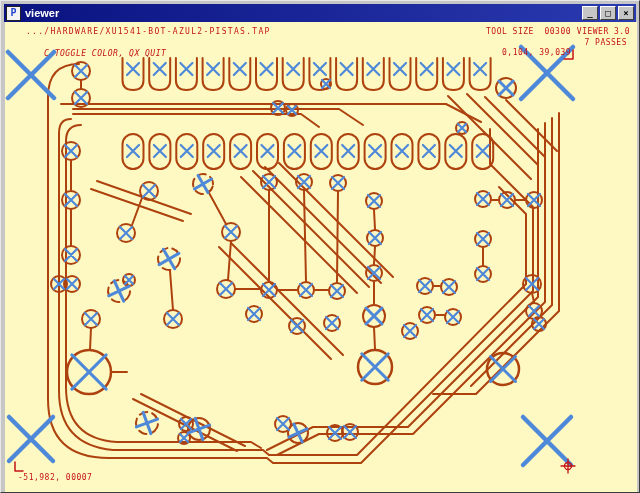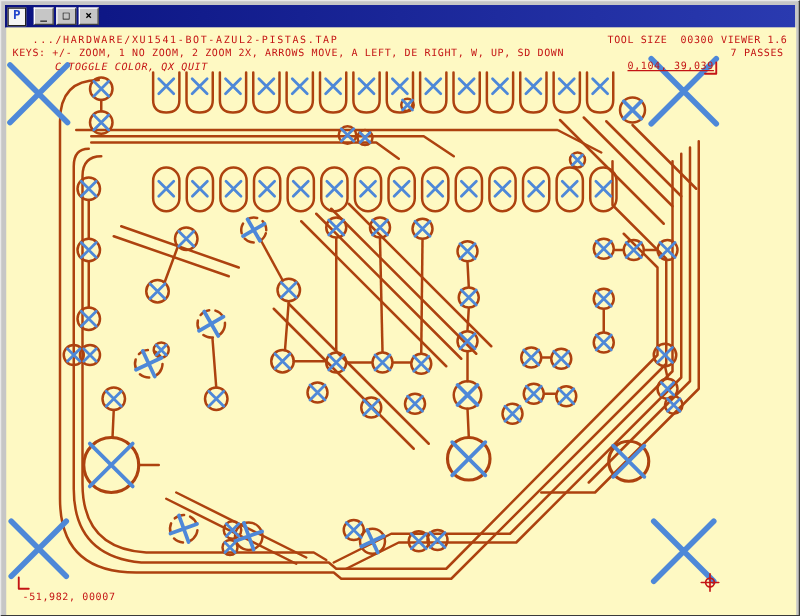--- a/index.html
+++ b/index.html
@@ -41,20 +41,21 @@
     white-space:pre;z-index:5;
   }
 </style>
 </head>
 <body>
 
 <div id="win">
 
   <div id="titlebar">
     <div id="appicon">P</div>
+    <div id="title">viewer</div>
     <div class="tbtn">_</div>
     <div class="tbtn">□</div>
     <div class="tbtn">×</div>
   </div>
 
   <div id="canvas">
     <svg id="pcb-svg" width="632" height="468" viewBox="4 21 632 468">
         <g fill="none" stroke-linecap="round" stroke-linejoin="round">
           <path d="M78 63 Q47 63 47 96 L47 398 Q47 457 108 457 L266 457 L272 462 L360 462 L532 290 L532 206 L489 163 L489 128" stroke="#ad420f" stroke-width="2"></path>
           <path d="M70 118 Q58 118 58 132 L58 390 Q58 444 112 449 L262 449 L268 454 L356 454 L525 283 L525 213 L498 186" stroke="#ad420f" stroke-width="2"></path>
@@ -291,21 +292,20 @@
         <g fill="none" stroke-linecap="round" stroke-linejoin="round">
           <path d="M563 58 H572 V49" stroke="#c41414" stroke-width="1.5"></path>
           <path d="M14 461 V470 H22" stroke="#c41414" stroke-width="1.5"></path>
           <circle cx="567" cy="465" r="3.5" stroke="#c41414" stroke-width="1.3"></circle>
           <path d="M560 465H574M567 458V472" stroke="#c41414" stroke-width="1.3"></path>
         </g>
       </svg>
 
     <div class="hud" style="left:21px;top:5px;letter-spacing:1.3px;">.../HARDWARE/XU1541-BOT-AZUL2-PISTAS.TAP</div>
     <div class="hud" style="left:481px;top:5px;">TOOL SIZE  00300</div>
-    <div class="hud" style="right:7px;top:5px;">VIEWER 1.6</div>
-    <div class="hud" style="left:5px;top:16px;">KEYS: +/- ZOOM, 1 NO ZOOM, 2 ZOOM 2X, ARROWS MOVE, A LEFT, DE RIGHT, W, UP, SD DOWN</div>
+    <div class="hud" style="right:7px;top:5px;">VIEWER 3.0</div>
     <div class="hud" style="right:10px;top:16px;">7 PASSES</div>
     <div class="hud" style="left:39px;top:27px;font-style:italic;">C TOGGLE COLOR, QX QUIT</div>
-    <div class="hud" style="left:497px;top:26px;text-decoration:underline;">0,104, 39,039</div>
+    <div class="hud" style="left:497px;top:26px;">0,104, 39,039</div>
     <div class="hud" style="left:13px;top:451px;">-51,982, 00007</div>
   </div>
 
 </div>
 
 </body></html>

